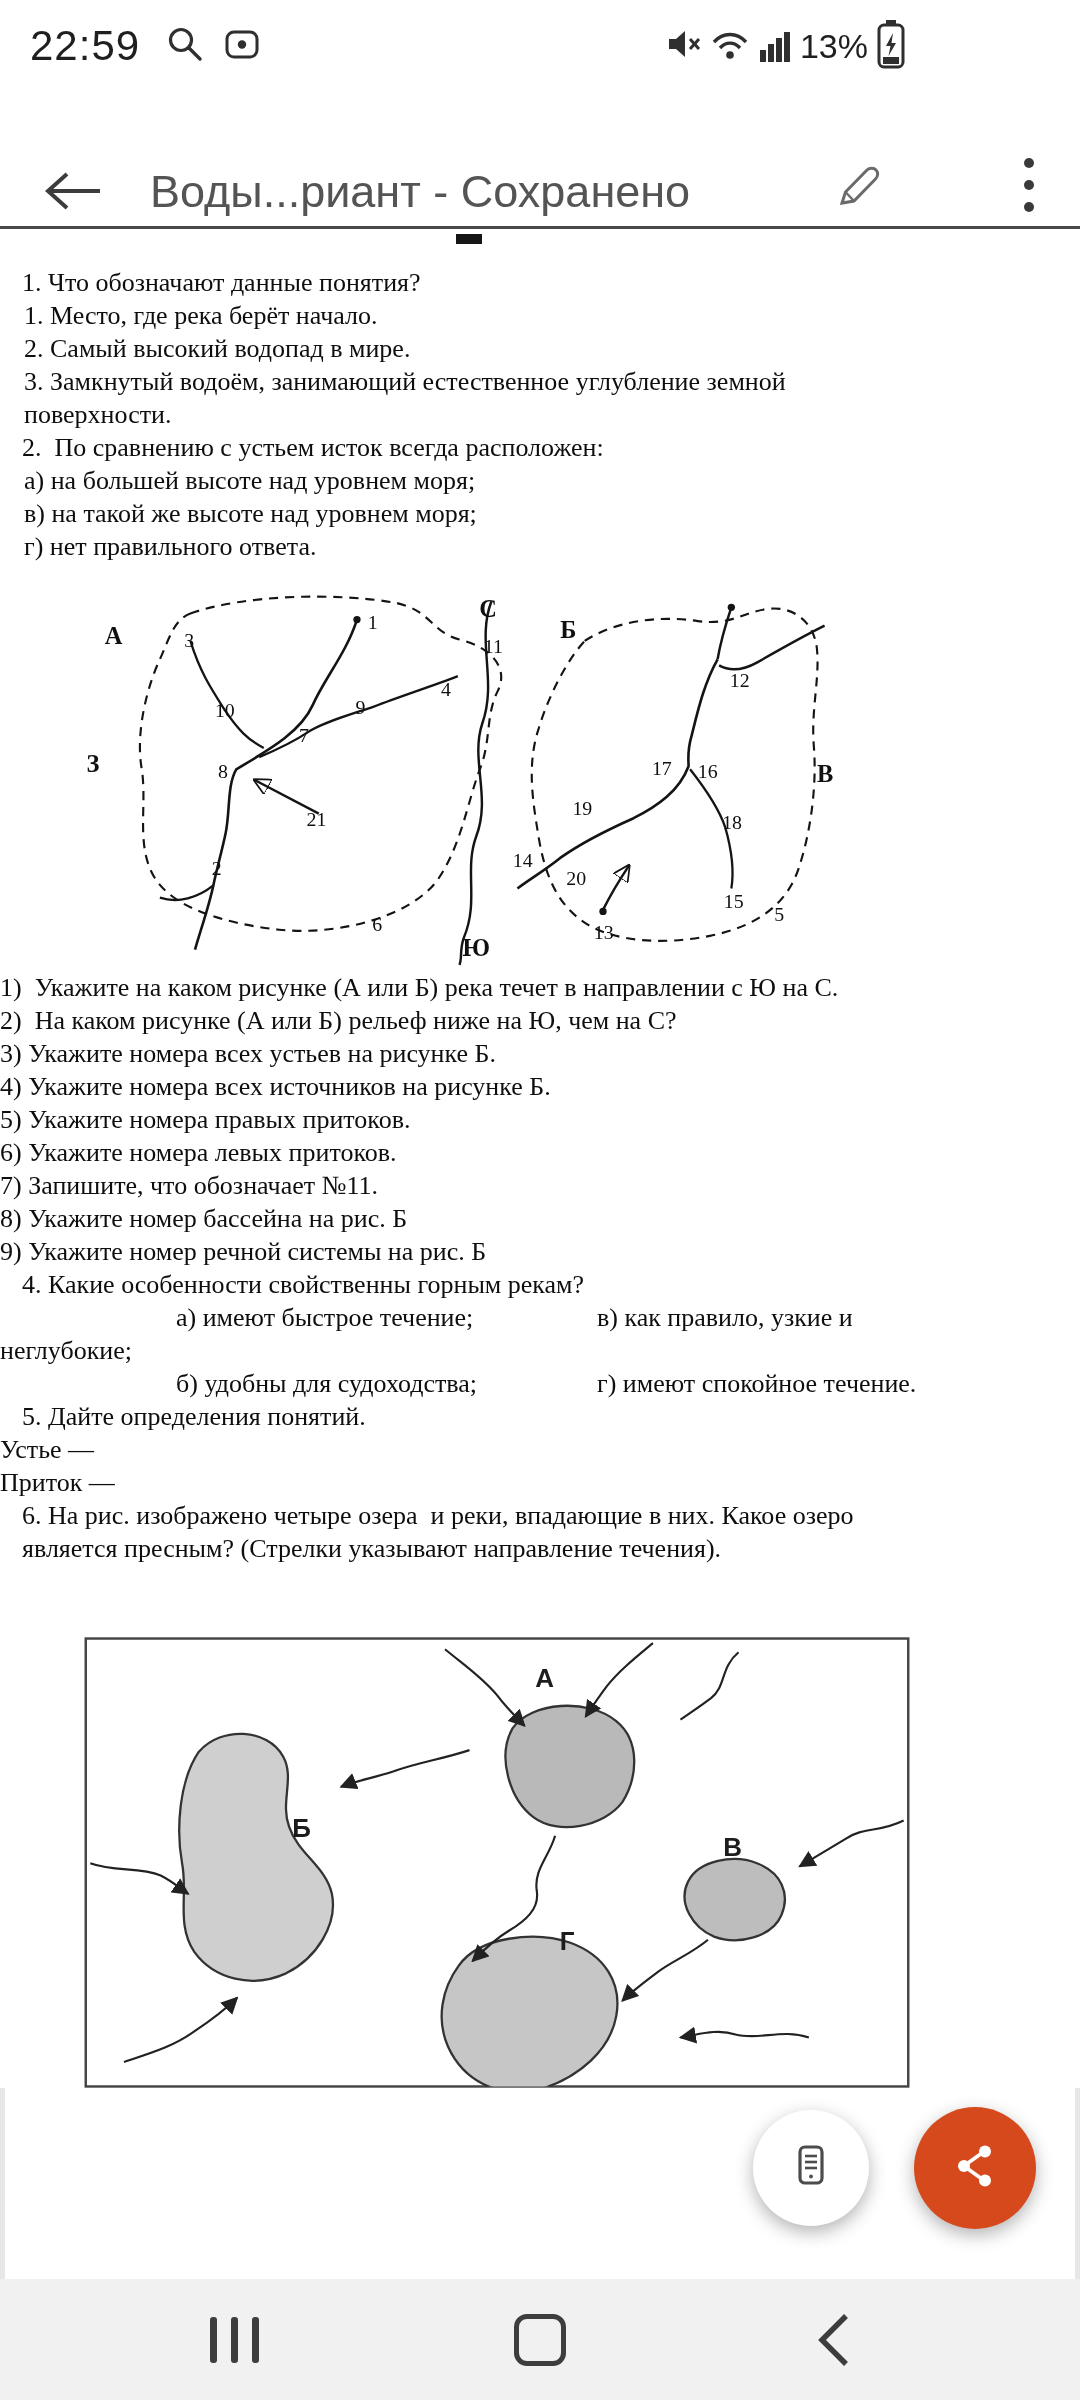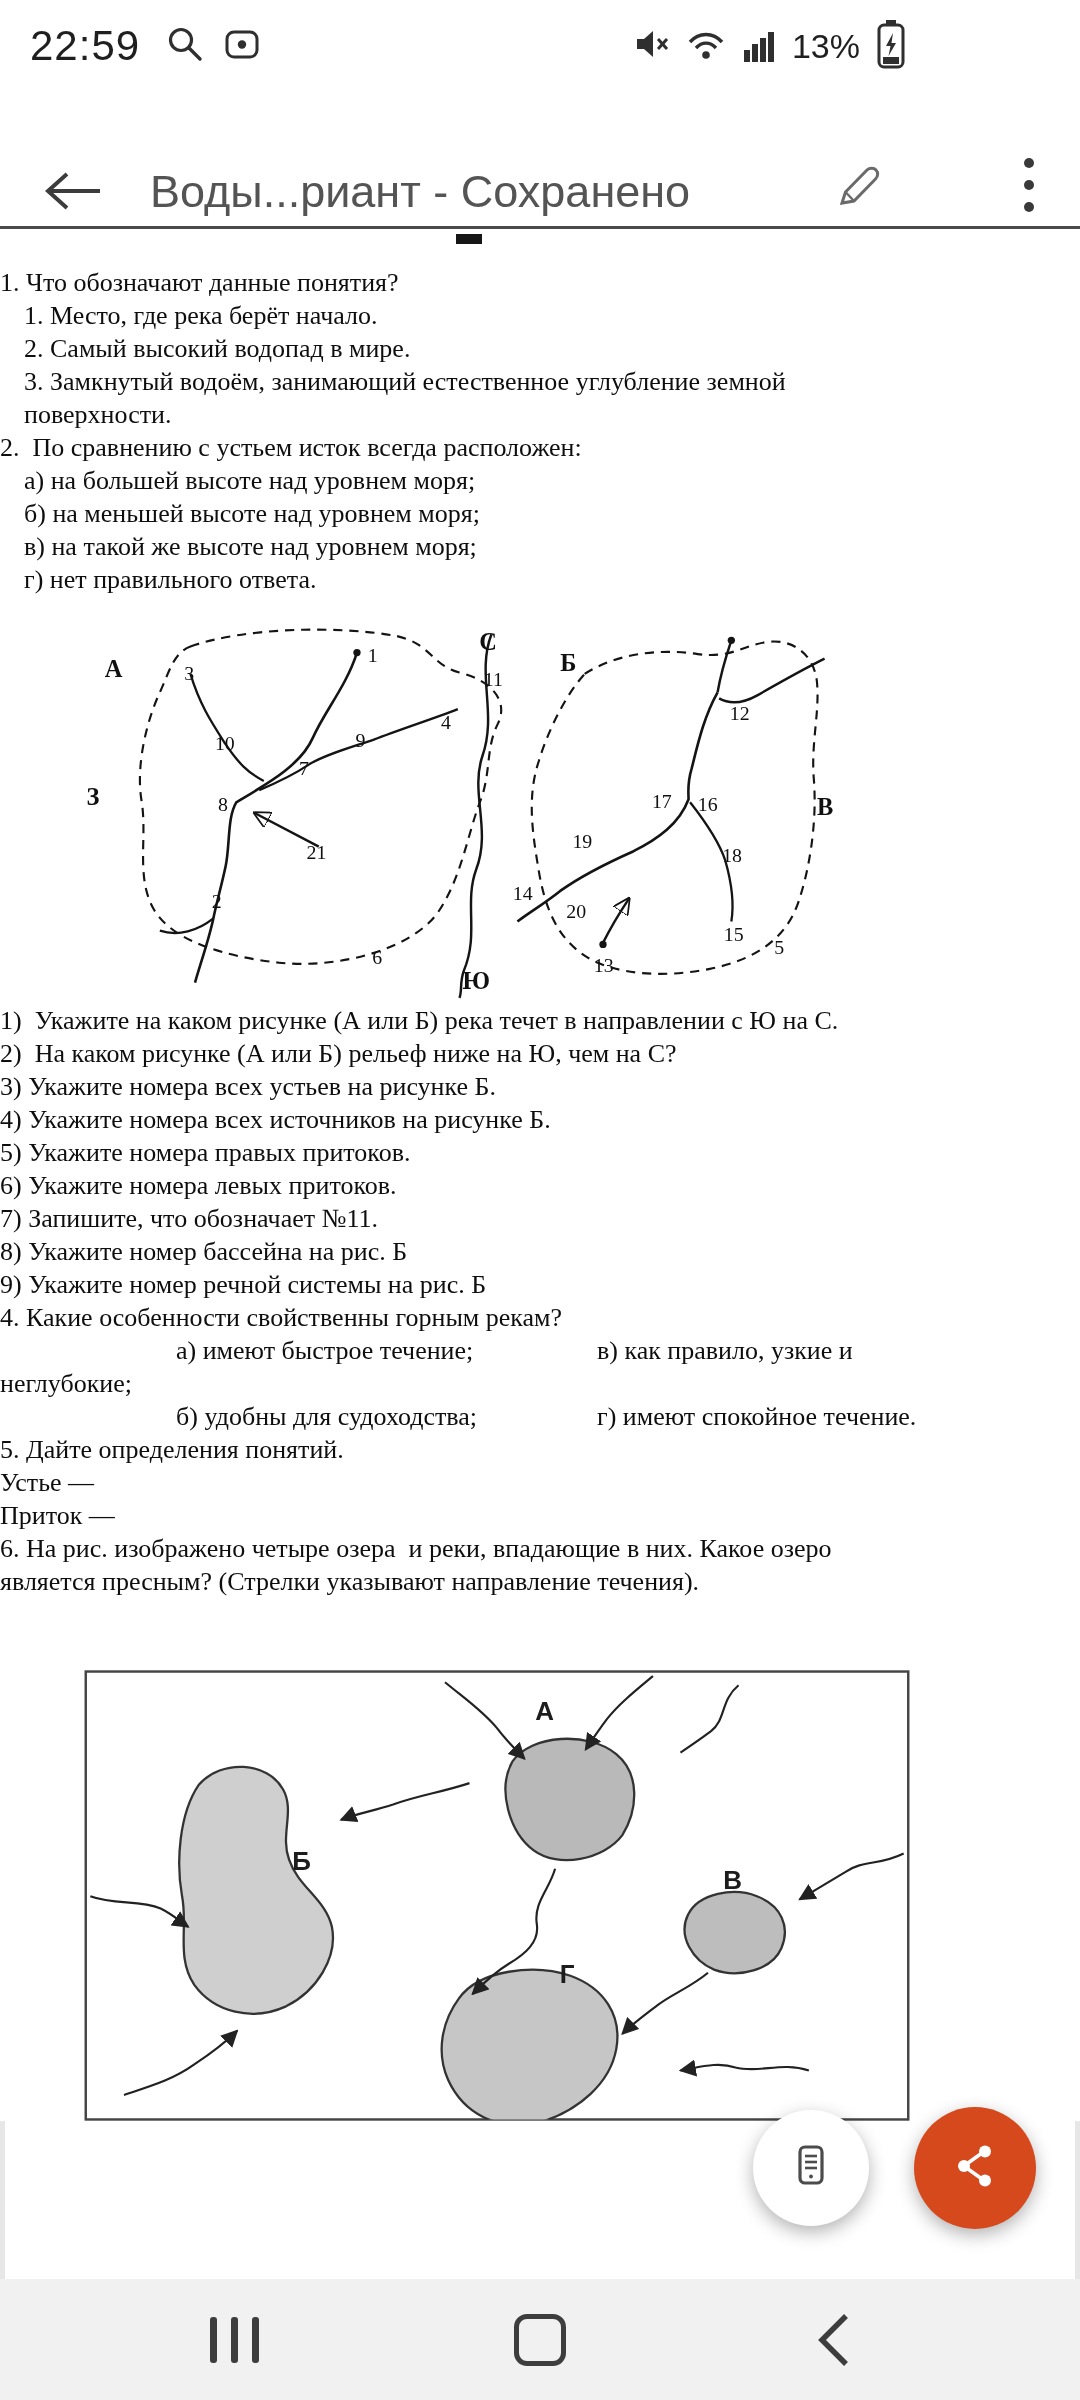--- a/index.html
+++ b/index.html
@@ -5,37 +5,37 @@
   html,body{margin:0;padding:0;}
   body{
     width:1080px;height:2400px;position:relative;background:#ffffff;
     font-family:"Liberation Sans",sans-serif;overflow:hidden;
   }
   
   .status-bar{position:absolute;top:0;left:0;width:936px;height:92px;
     display:flex;align-items:center;padding:0 30px;box-sizing:border-box;background:#fff;}
   .sb-time{font-size:42px;color:#1f1f1f;letter-spacing:1px;}
   .sb-left-icons{display:flex;align-items:center;gap:20px;margin-left:26px;}
-  .sb-right{margin-left:auto;display:flex;align-items:center;gap:16px;}
+  .sb-right{margin-left:auto;display:flex;align-items:center;gap:8px;}
   .sb-batt-text{font-size:34px;color:#1f1f1f;}
   
   .app-header{position:absolute;top:92px;left:0;width:1080px;height:126px;
     display:flex;align-items:flex-end;padding:0 40px;box-sizing:border-box;background:#fff;}
   .hdr-title{font-size:45px;color:#545454;margin-left:44px;white-space:nowrap;}
   .hdr-edit{margin-left:140px;}
   .hdr-overflow{margin-left:auto;display:flex;flex-direction:column;gap:12px;padding:6px;}
   .hdr-overflow i{width:10px;height:10px;border-radius:50%;background:#3a3a3a;display:block;}
   
   .page{position:absolute;top:226px;left:0;width:1080px;border-top:3px solid #4a4a4a;
     background:#fff;padding-top:37px;box-sizing:border-box;
     font-family:"Liberation Serif",serif;font-size:26px;line-height:33px;color:#0e0e0e;}
   .page p{margin:0;white-space:pre-wrap;}
   .edge-strip{position:absolute;top:226px;width:5px;height:2053px;background:#e7e7e7;}
   .cut-mark{position:absolute;top:5px;left:456px;width:26px;height:10px;background:#161616;}
-  .l0{margin-left:77px;width:930px;}
+  .l0{margin-left:77px;width:930px;padding-left:22px;}
   .l1{margin-left:176px;width:800px;padding-left:24px;}
   .sub{margin-left:184px;width:860px;}
   .q4row{display:flex;margin-left:176px;white-space:pre-wrap;}
   .q4row .c1{width:421px;flex:0 0 421px;}
   .row2{margin-left:135px;}
   .ust{margin-left:176px;}
   .prit{margin-left:161px;}
   .fig1wrap{margin:26px 0 0 77px;width:780px;height:382px;}
   .fig2wrap{margin:72px 0 0 84px;width:826px;height:451px;}
   svg.fig1 text{font:13px "Liberation Serif",serif;fill:#101010;}
@@ -137,21 +137,20 @@
 <div class="page">
   <div class="cut-mark"></div>
 
   <p class="l0">1. Что обозначают данные понятия?</p>
   <p class="l1">1. Место, где река берёт начало.</p>
   <p class="l1">2. Самый высокий водопад в мире.</p>
   <p class="l1">3. Замкнутый водоём, занимающий естественное углубление земной поверхности.</p>
 
   <p class="l0">2.  По сравнению с устьем исток всегда расположен:</p>
   <p class="l1">а) на большей высоте над уровнем моря;</p>
-  <p class="l1">б) на меньшей высоте над уровнем моря;</p>
   <p class="l1">в) на такой же высоте над уровнем моря;</p>
   <p class="l1">г) нет правильного ответа.</p>
 
 
   <div class="fig1wrap">
     <svg class="fig1" width="780" height="382" viewBox="0 0 510 250">
       <defs>
         <marker id="ah" viewBox="0 0 10 10" refX="9" refY="5" markerWidth="7" markerHeight="7" orient="auto-start-reverse">
           <path d="M0,0 L10,5 L0,10 z" fill="#141414" stroke="none"></path>
         </marker>

